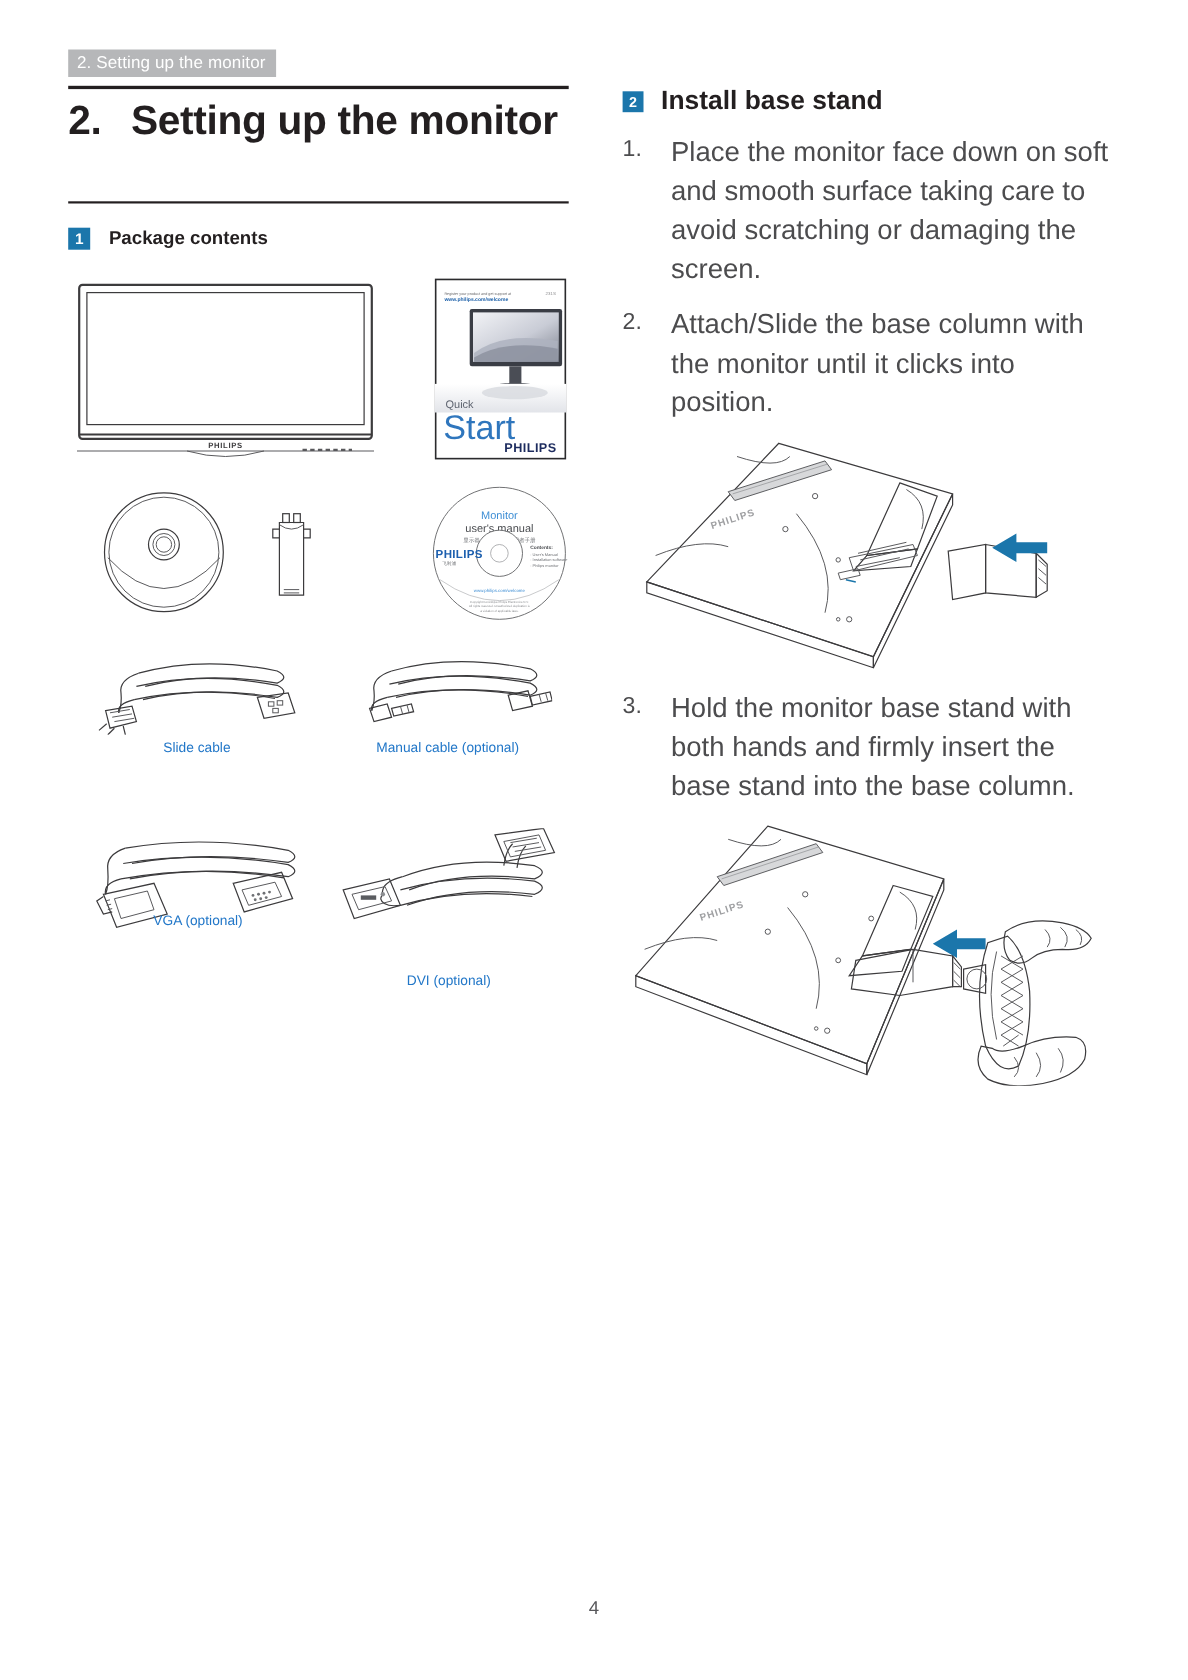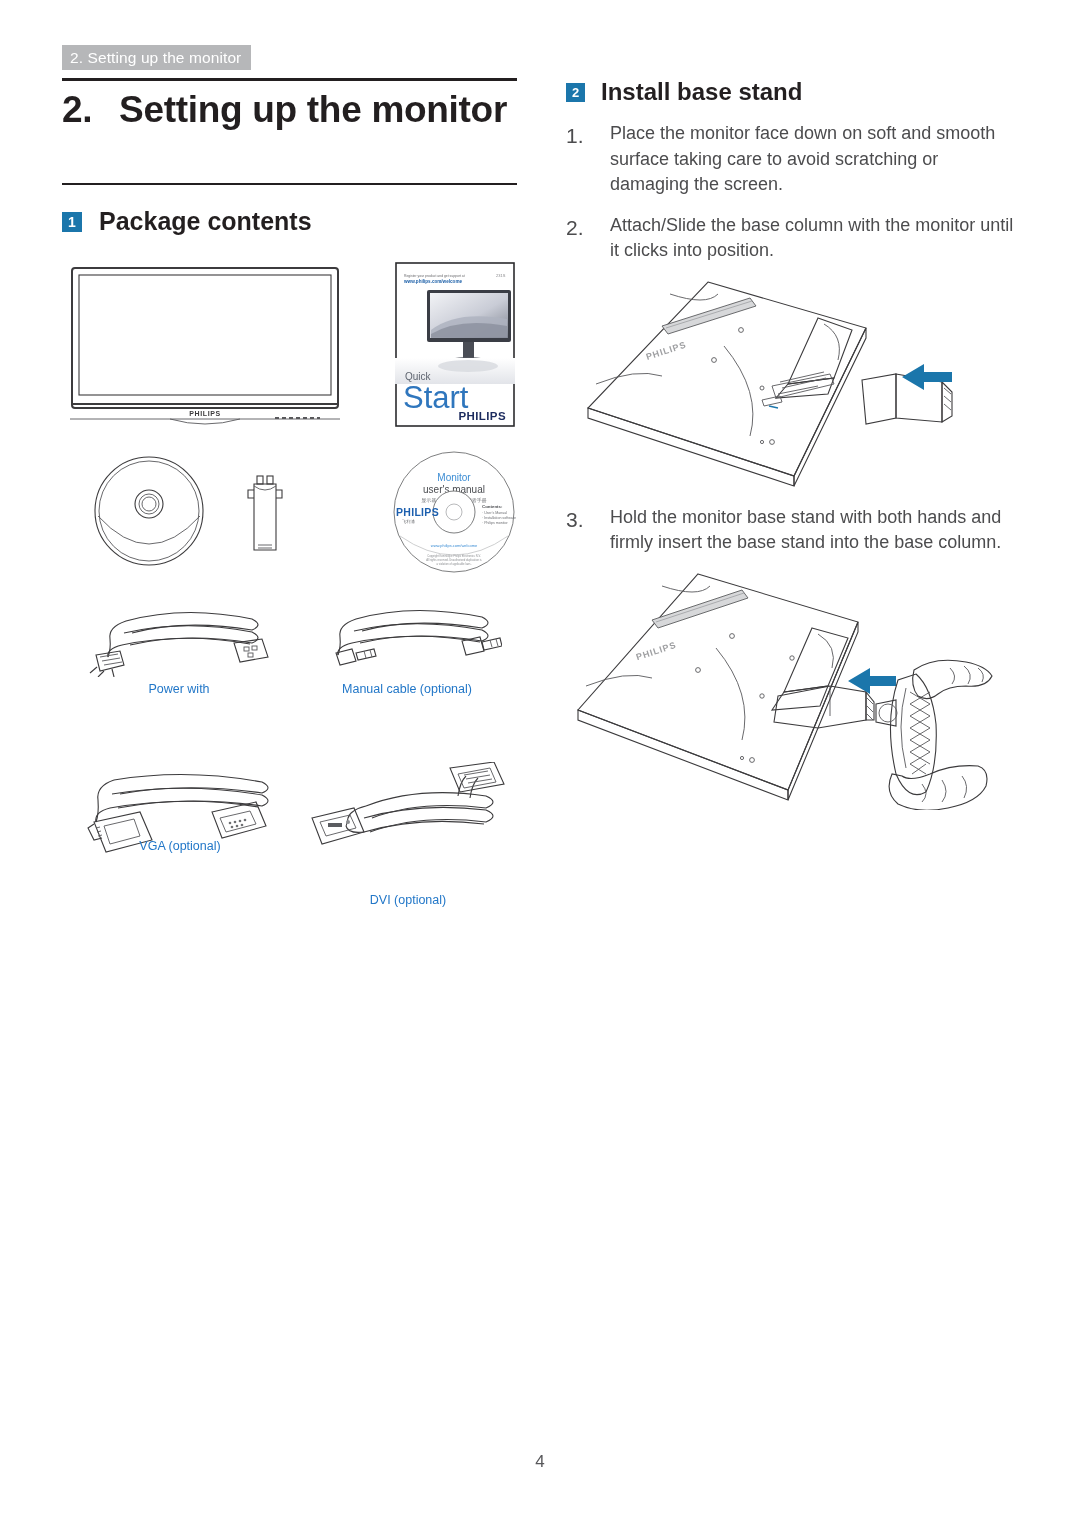--- a/index.html
+++ b/index.html
@@ -49,36 +49,36 @@
   .sub-head {
     display:flex; align-items:center; margin-top:22px;
   }
   .badge {
     width:20px; height:20px; background:#1b76ab;
     color:#ffffff; font-size:14px; font-weight:bold;
     display:flex; align-items:center; justify-content:center;
     flex:none; line-height:1;
   }
   .sub-head .label {
-    margin-left:17px; font-size:25px; font-weight:bold; color:#231f20;
+    margin-left:17px; font-size:17px; font-weight:bold; color:#231f20;
   }
 
   
   #col-right .sub-head { margin-top:0; }
   #col-right .badge { width:19px; height:19px; font-size:13px; }
   #col-right .sub-head .label { margin-left:16px; font-size:24px; }
 
   
   .step { display:flex; margin-top:15px; }
   .step .n {
     width:44px; flex:none; font-size:21px; color:#4c4c4e;
     font-weight:normal; line-height:1.42;
   }
   .step .t {
-    font-size:18px; color:#4c4c4e; line-height:1.42;
+    font-size:25px; color:#4c4c4e; line-height:1.42;
   }
 
   
   #pkg { position:relative; margin-top:18px; height:670px; }
   .cap {
     color:#2277c8; font-size:12.5px; text-align:center;
     font-family:"Liberation Sans", sans-serif;
   }
   .art { position:absolute; }
 
@@ -225,21 +225,21 @@
         <path d="M13 68 L6 74" class="ln"></path>
         <path d="M20 72 L14 78" class="ln"></path>
         <path d="M28 70 L30 78" class="ln"></path>
 
         <path d="M150 44 L178 40 L184 58 L156 63 Z" class="ln" fill="#f4f5f6"></path>
         <rect x="160" y="48" width="5" height="4" class="ln-thin" fill="#ffffff"></rect>
         <rect x="168" y="47" width="5" height="4" class="ln-thin" fill="#ffffff"></rect>
         <rect x="164" y="54" width="5" height="4" class="ln-thin" fill="#ffffff"></rect>
       </svg>
     </div>
-    <div class="cap art" style="left:22px; top:428px; width:190px;">Power with</div>
+    <div class="cap art" style="left:22px; top:428px; width:190px;">Slide cable</div>
 
     <div class="art" style="left:250px; top:345px;">
       <svg width="190" height="78" viewBox="0 0 190 78">
         <path d="M44 20 Q100 4 170 18 Q182 24 170 29 Q100 18 50 32" class="ln"></path>
         <path d="M42 32 Q100 18 170 31 Q182 37 170 42 Q100 31 48 44" class="ln"></path>
         <path d="M40 44 Q100 31 168 43" class="ln"></path>
         <path d="M40 44 Q24 48 26 56" class="ln"></path>
         <path d="M44 20 Q26 26 28 38 Q29 48 26 56" class="ln"></path>
 
         <path d="M24 54 L40 50 L44 62 L28 66 Z" class="ln" fill="#3e4044"></path>

